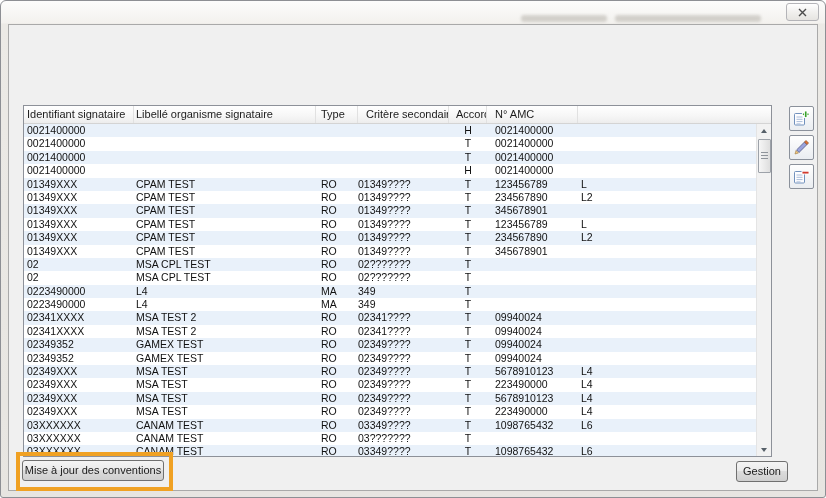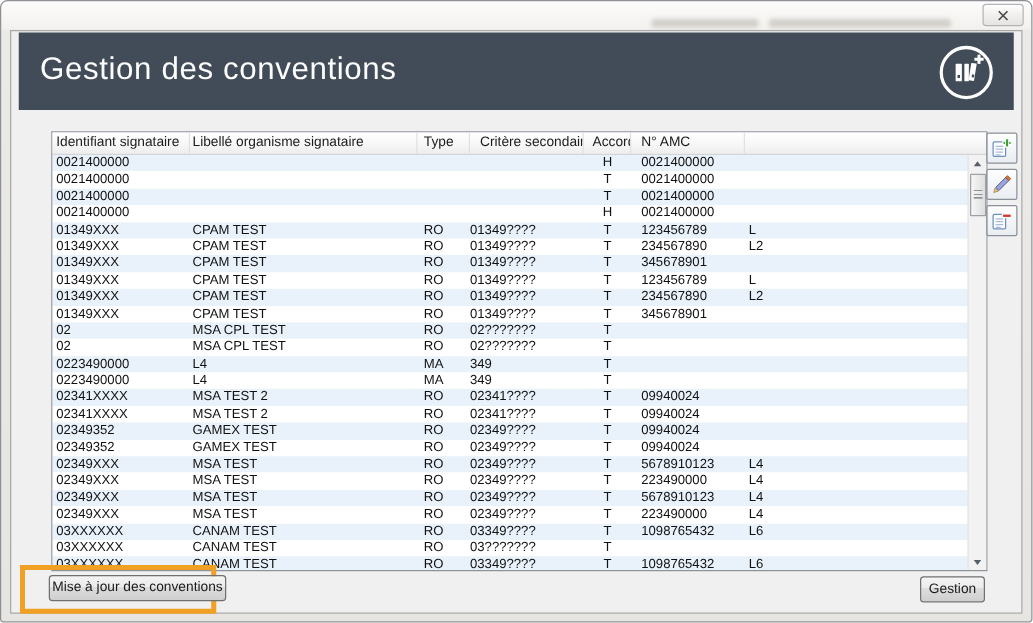--- a/index.html
+++ b/index.html
@@ -27,21 +27,21 @@
 
   
   .client{position:absolute;left:7px;top:23px;width:808px;height:465px;
     background:#f0f0f0;border:1px solid #a9a9a9;}
 
   .banner{position:absolute;left:6px;top:1px;width:796px;height:62px;background:var(--banner-bg);}
   .banner-title{position:absolute;left:17px;top:15px;font-size:25px;font-weight:400;color:#fdfdfd;letter-spacing:.5px;}
   .banner-icon{position:absolute;right:14px;top:8px;width:48px;height:48px;}
 
   
-  .table{position:absolute;left:14px;top:80px;width:747px;height:350px;background:#ffffff;border:1px solid #8d9199;margin-left:18px;}
+  .table{position:absolute;left:14px;top:80px;width:747px;height:350px;background:#ffffff;border:1px solid #8d9199;}
   .thead{position:absolute;left:0;top:0;right:0;height:17px;display:flex;
     background:linear-gradient(#ffffff,#f6f6f6 60%,#ededed);border-bottom:1px solid #d4d4d4;}
   .hcell{font-size:11px;color:#1c1c1c;line-height:17px;box-sizing:border-box;
     border-right:1px solid #e1e1e1;white-space:nowrap;overflow:hidden;padding-left:3px;}
   .tbody{position:absolute;left:0;top:18px;width:733px;height:332px;overflow:hidden;}
   .trow{display:flex;height:13.4px;background:#ffffff;}
   .trow.alt{background:var(--alt-row);}
   .tcell{font-size:10.5px;line-height:13.5px;color:#111111;box-sizing:border-box;white-space:nowrap;overflow:hidden;}
   .c0{width:110px;padding-left:3px;}
   .c1{width:182px;padding-left:2px;}
@@ -69,21 +69,21 @@
 
   
   .tool-btn{position:absolute;left:780px;width:23px;height:23px;border:1px solid #8b919b;border-radius:2px;
     background:linear-gradient(#fefefe,#eaedf1);display:flex;align-items:center;justify-content:center;}
   .tb1{top:81px;}.tb2{top:110px;}.tb3{top:139px;}
 
   
   .btn{position:absolute;height:19px;font-size:11px;color:#1a1a1a;
     border:1px solid #707070;border-radius:3px;text-align:center;line-height:18px;
     background:linear-gradient(#f4f4f4,#ebebeb 45%,#dddddd 46%,#cfcfcf);}
-  .btn-update{left:30px;top:435px;width:140px;}
+  .btn-update{left:13px;top:435px;width:140px;}
   .btn-regroup{left:531px;top:436px;width:78px;}
   .btn-corresp{left:625px;top:436px;width:93px;}
   .btn-fermer{left:727px;top:436px;width:50px;}
   .highlight-box{position:absolute;left:7px;top:427px;width:157px;height:39px;box-sizing:border-box;
     border:4px solid var(--highlight);}
 </style>
 </head>
 <body>
 
 <div class="window">
@@ -93,33 +93,20 @@
     <span class="watermark wm2"></span>
     <div class="close-btn">
       <svg width="9" height="9" viewBox="0 0 9 9">
         <path d="M1 1 L8 8 M8 1 L1 8" stroke="#4c4c4c" stroke-width="1.4" fill="none"></path>
       </svg>
     </div>
   </div>
 
   <div class="client">
 
-    <div class="banner">
-      <span class="banner-title">Gestion des conventions</span>
-      <svg class="banner-icon" viewBox="0 0 48 48">
-        <circle cx="24" cy="24" r="20" fill="none" stroke="#fdfdfd" stroke-width="2.6"></circle>
-        <rect x="15.5" y="17" width="5" height="14" rx="0.5" fill="#fdfdfd"></rect>
-        <rect x="22.5" y="17" width="3.6" height="14" rx="0.5" fill="#fdfdfd"></rect>
-        <rect x="27" y="16.5" width="4.4" height="14" rx="0.5" fill="#fdfdfd" transform="rotate(9 29 23)"></rect>
-        <rect x="17" y="26" width="2" height="2.4" fill="#424c58"></rect>
-        <rect x="28.6" y="25.5" width="1.8" height="2.4" fill="#424c58" transform="rotate(9 29 26)"></rect>
-        <rect x="30.5" y="12.2" width="7.4" height="2.4" fill="#fdfdfd"></rect>
-        <rect x="33" y="9.7" width="2.4" height="7.4" fill="#fdfdfd"></rect>
-      </svg>
-    </div>
 
     <div class="table">
       <div class="thead">
           <div class="hcell c0">Identifiant signataire</div>
           <div class="hcell c1">Libellé organisme signataire</div>
           <div class="hcell c2">Type</div>
           <div class="hcell c3">Critère secondaire</div>
           <div class="hcell c4">Accord</div>
           <div class="hcell c5">N° AMC</div>
         </div>

